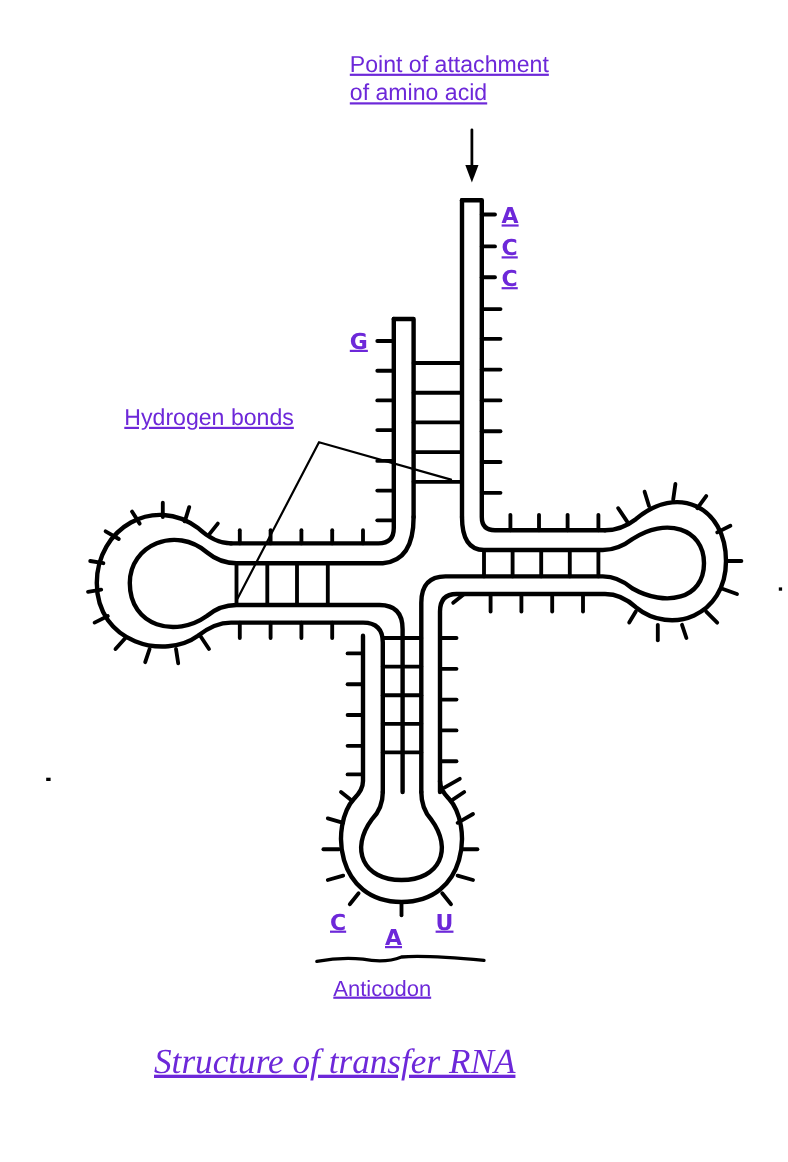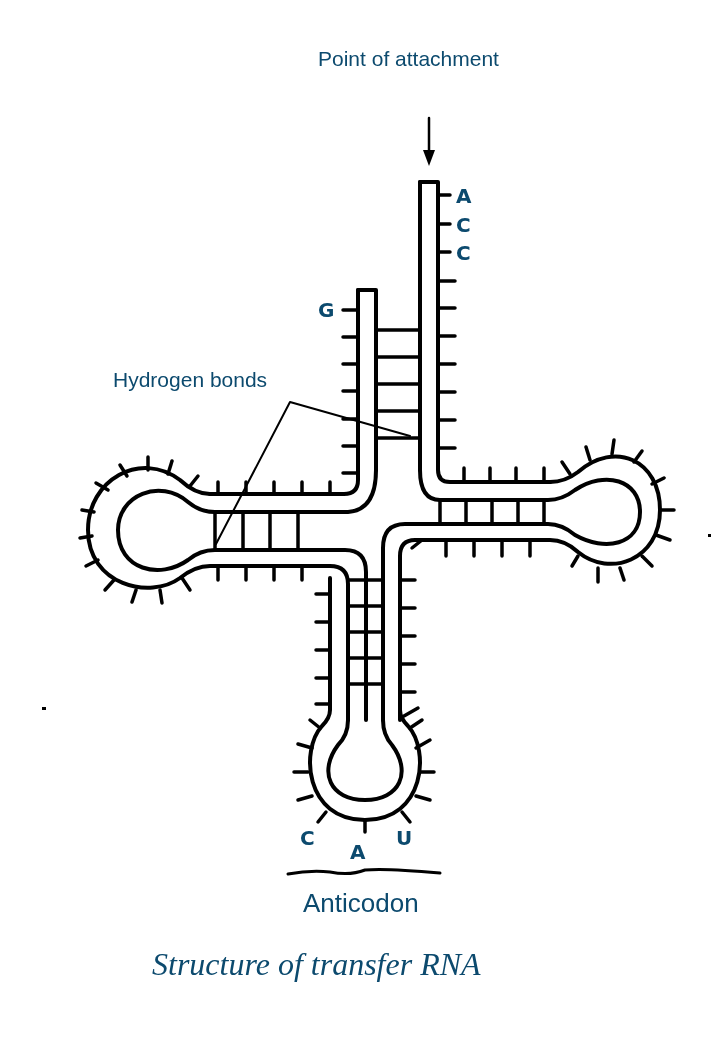--- a/index.html
+++ b/index.html
@@ -1,22 +1,22 @@
 <!DOCTYPE html>
 <html><head>
 <meta charset="utf-8">
 <style>
   html, body { margin:0; padding:0; background:#ffffff; }
   body { width:716px; height:1056px; position:relative; overflow:hidden; font-family:"Liberation Sans", sans-serif; color:#000; }
-  .lbl { position:absolute; white-space:nowrap; color:#0c4a6e; font-family:"Liberation Sans", sans-serif; }
+  .lbl { position:absolute; white-space:nowrap; color:#6d28d9; font-family:"Liberation Sans", sans-serif;text-decoration:underline; }
   .attach { left:318px; top:46px; font-size:21px; line-height:26px; }
   .hbonds { left:93px; top:368px; font-size:21px;margin-left:20px; }
   .base { font-weight:bold; font-size:20px; font-family:"DejaVu Sans", sans-serif; }
-  .anticodon-lbl { left:303px; top:888px; font-size:26px; }
-  .caption { left:140px; top:946px; font-size:32px; font-style:italic; font-family:"Liberation Serif", serif;margin-left:12px; }
+  .anticodon-lbl { left:303px; top:888px; font-size:20px; }
+  .caption { left:140px; top:946px; font-size:32px; font-style:italic; font-family:"Liberation Serif", serif; }
   svg { position:absolute; left:0; top:0; }
 </style>
 </head>
 <body>
 
 <svg width="716" height="1056" viewBox="0 0 716 1056">
   <g fill="none" stroke="#000" stroke-width="4" stroke-linejoin="round" stroke-linecap="round">
 
     <path d="M420,182 L438,182 L438,470 Q438,482 450,482 L550,482"></path>
     <path d="M420,182 L420,470"></path>
@@ -164,20 +164,21 @@
 
     <line x1="429" y1="118" x2="429" y2="158" stroke-width="2.5"></line>
   </g>
   <polygon points="423,150 435,150 429,166" fill="#000"></polygon>
   <rect x="42" y="707" width="4" height="3" fill="#000"></rect>
   <rect x="708" y="534" width="3" height="3" fill="#000"></rect>
 </svg>
 
 <div class="lbl attach">
   <div>Point of attachment</div>
+  <div>of amino acid</div>
 </div>
 
 <div class="lbl base" style="left:456px;top:184px;">A</div>
 <div class="lbl base" style="left:456px;top:213px;">C</div>
 <div class="lbl base" style="left:456px;top:241px;">C</div>
 <div class="lbl base" style="left:318px;top:298px;">G</div>
 
 <div class="lbl hbonds">Hydrogen bonds</div>
 
 <div class="lbl base" style="left:300px;top:826px;">C</div>

